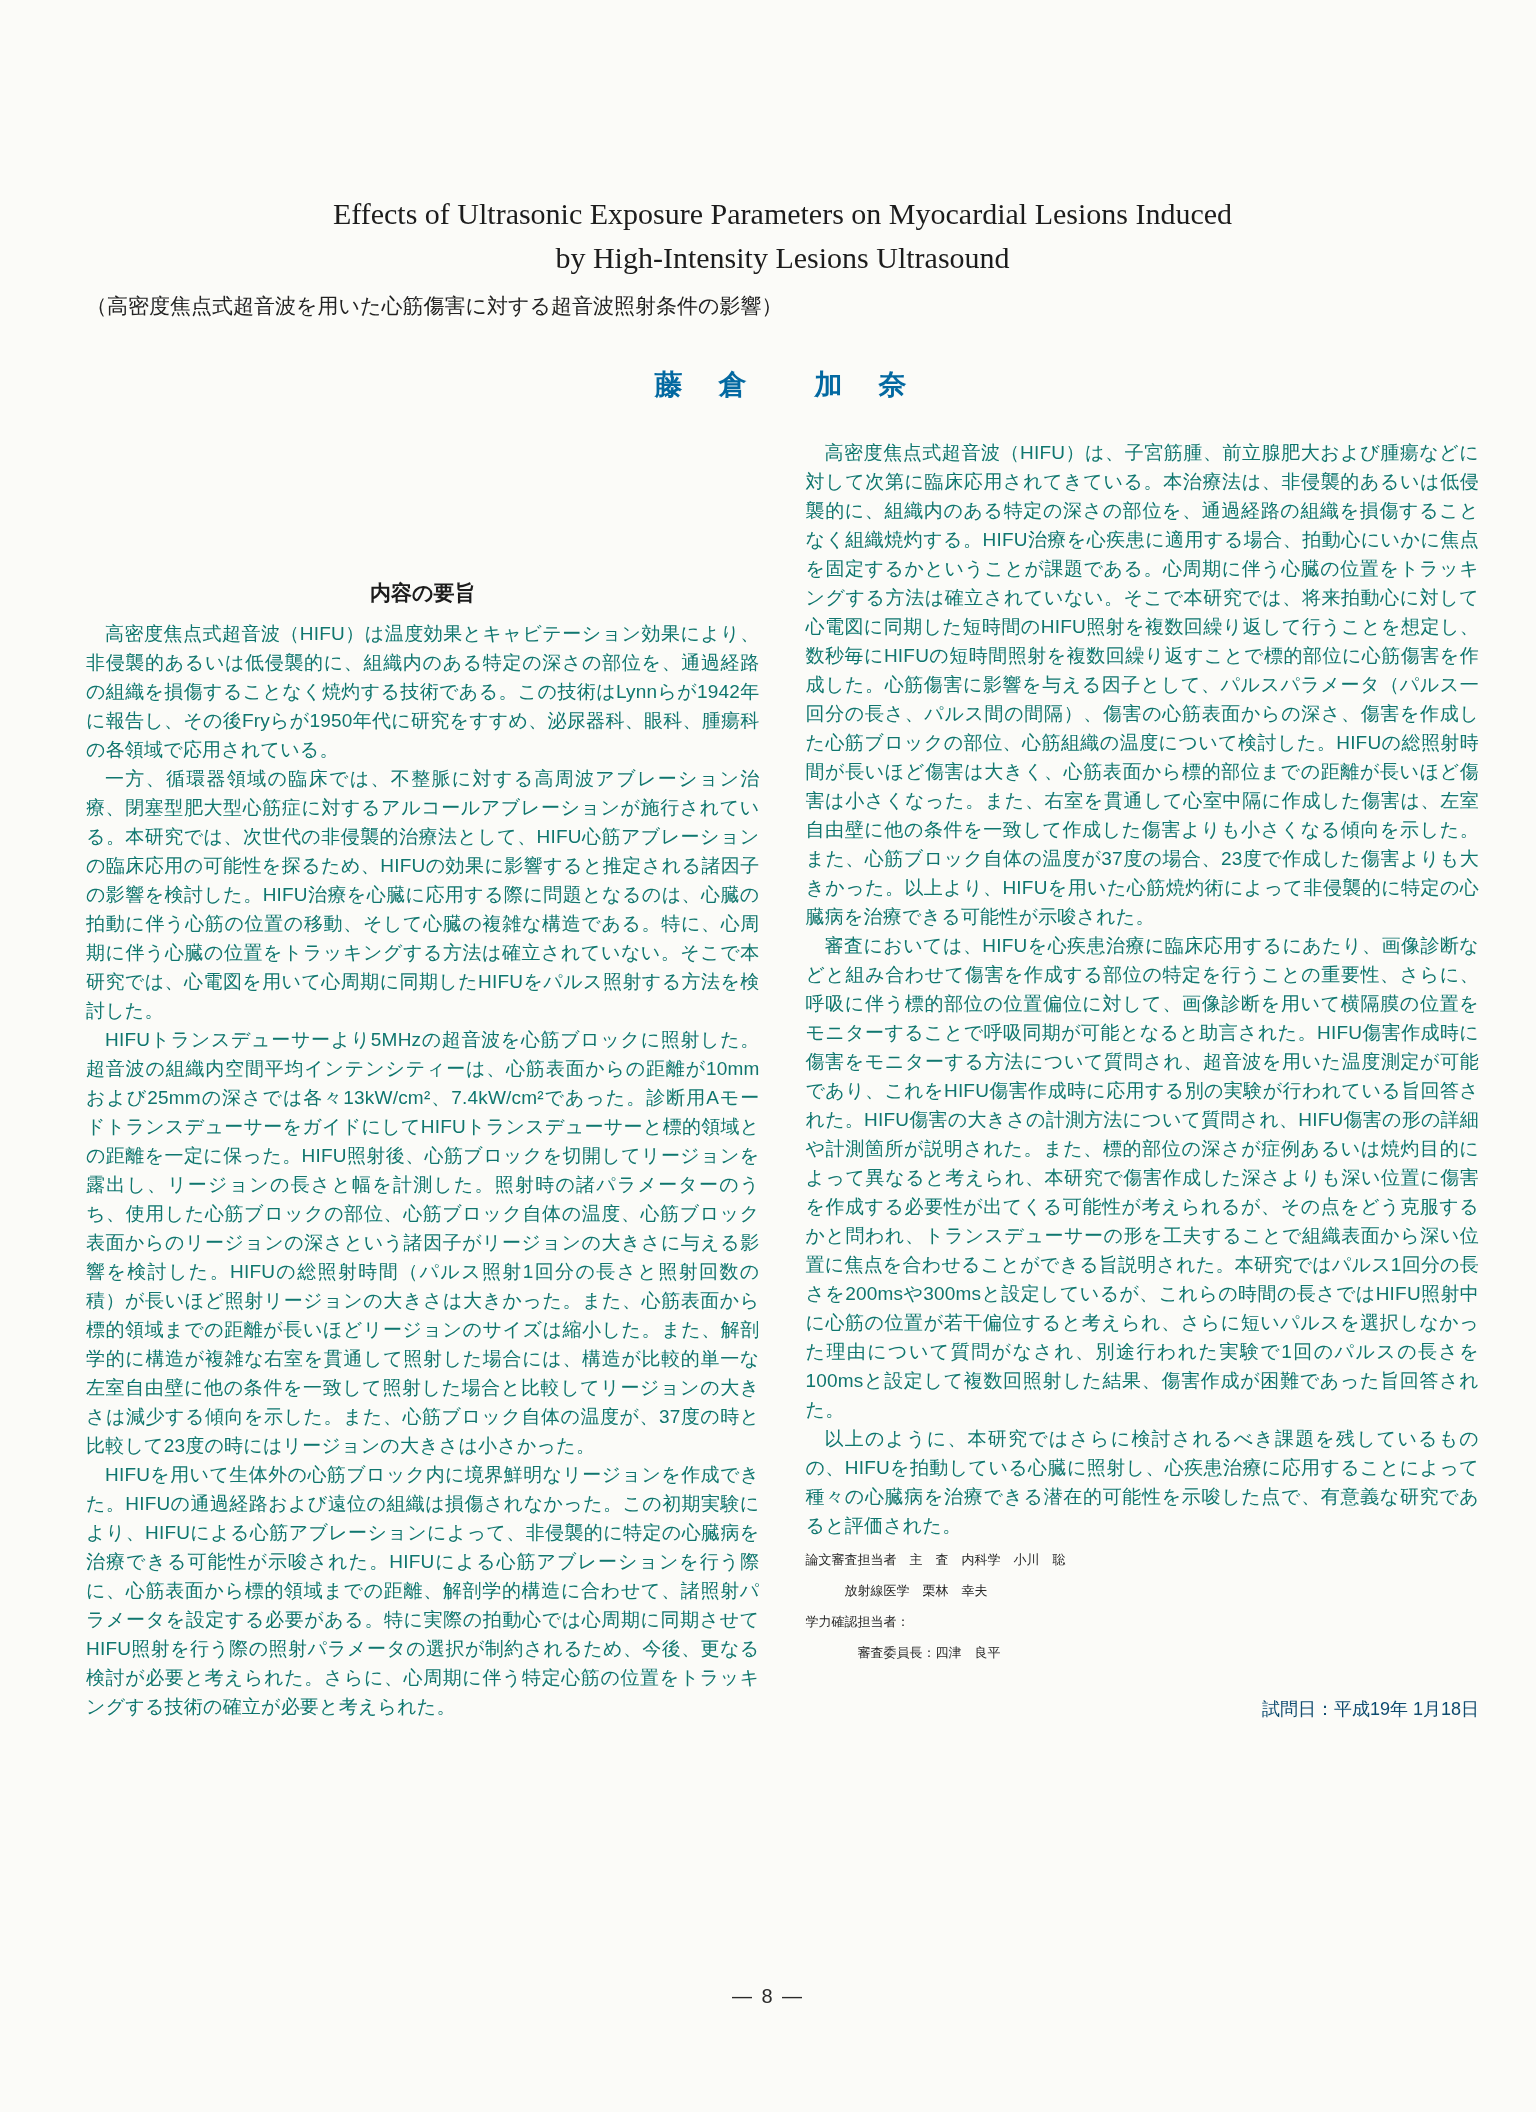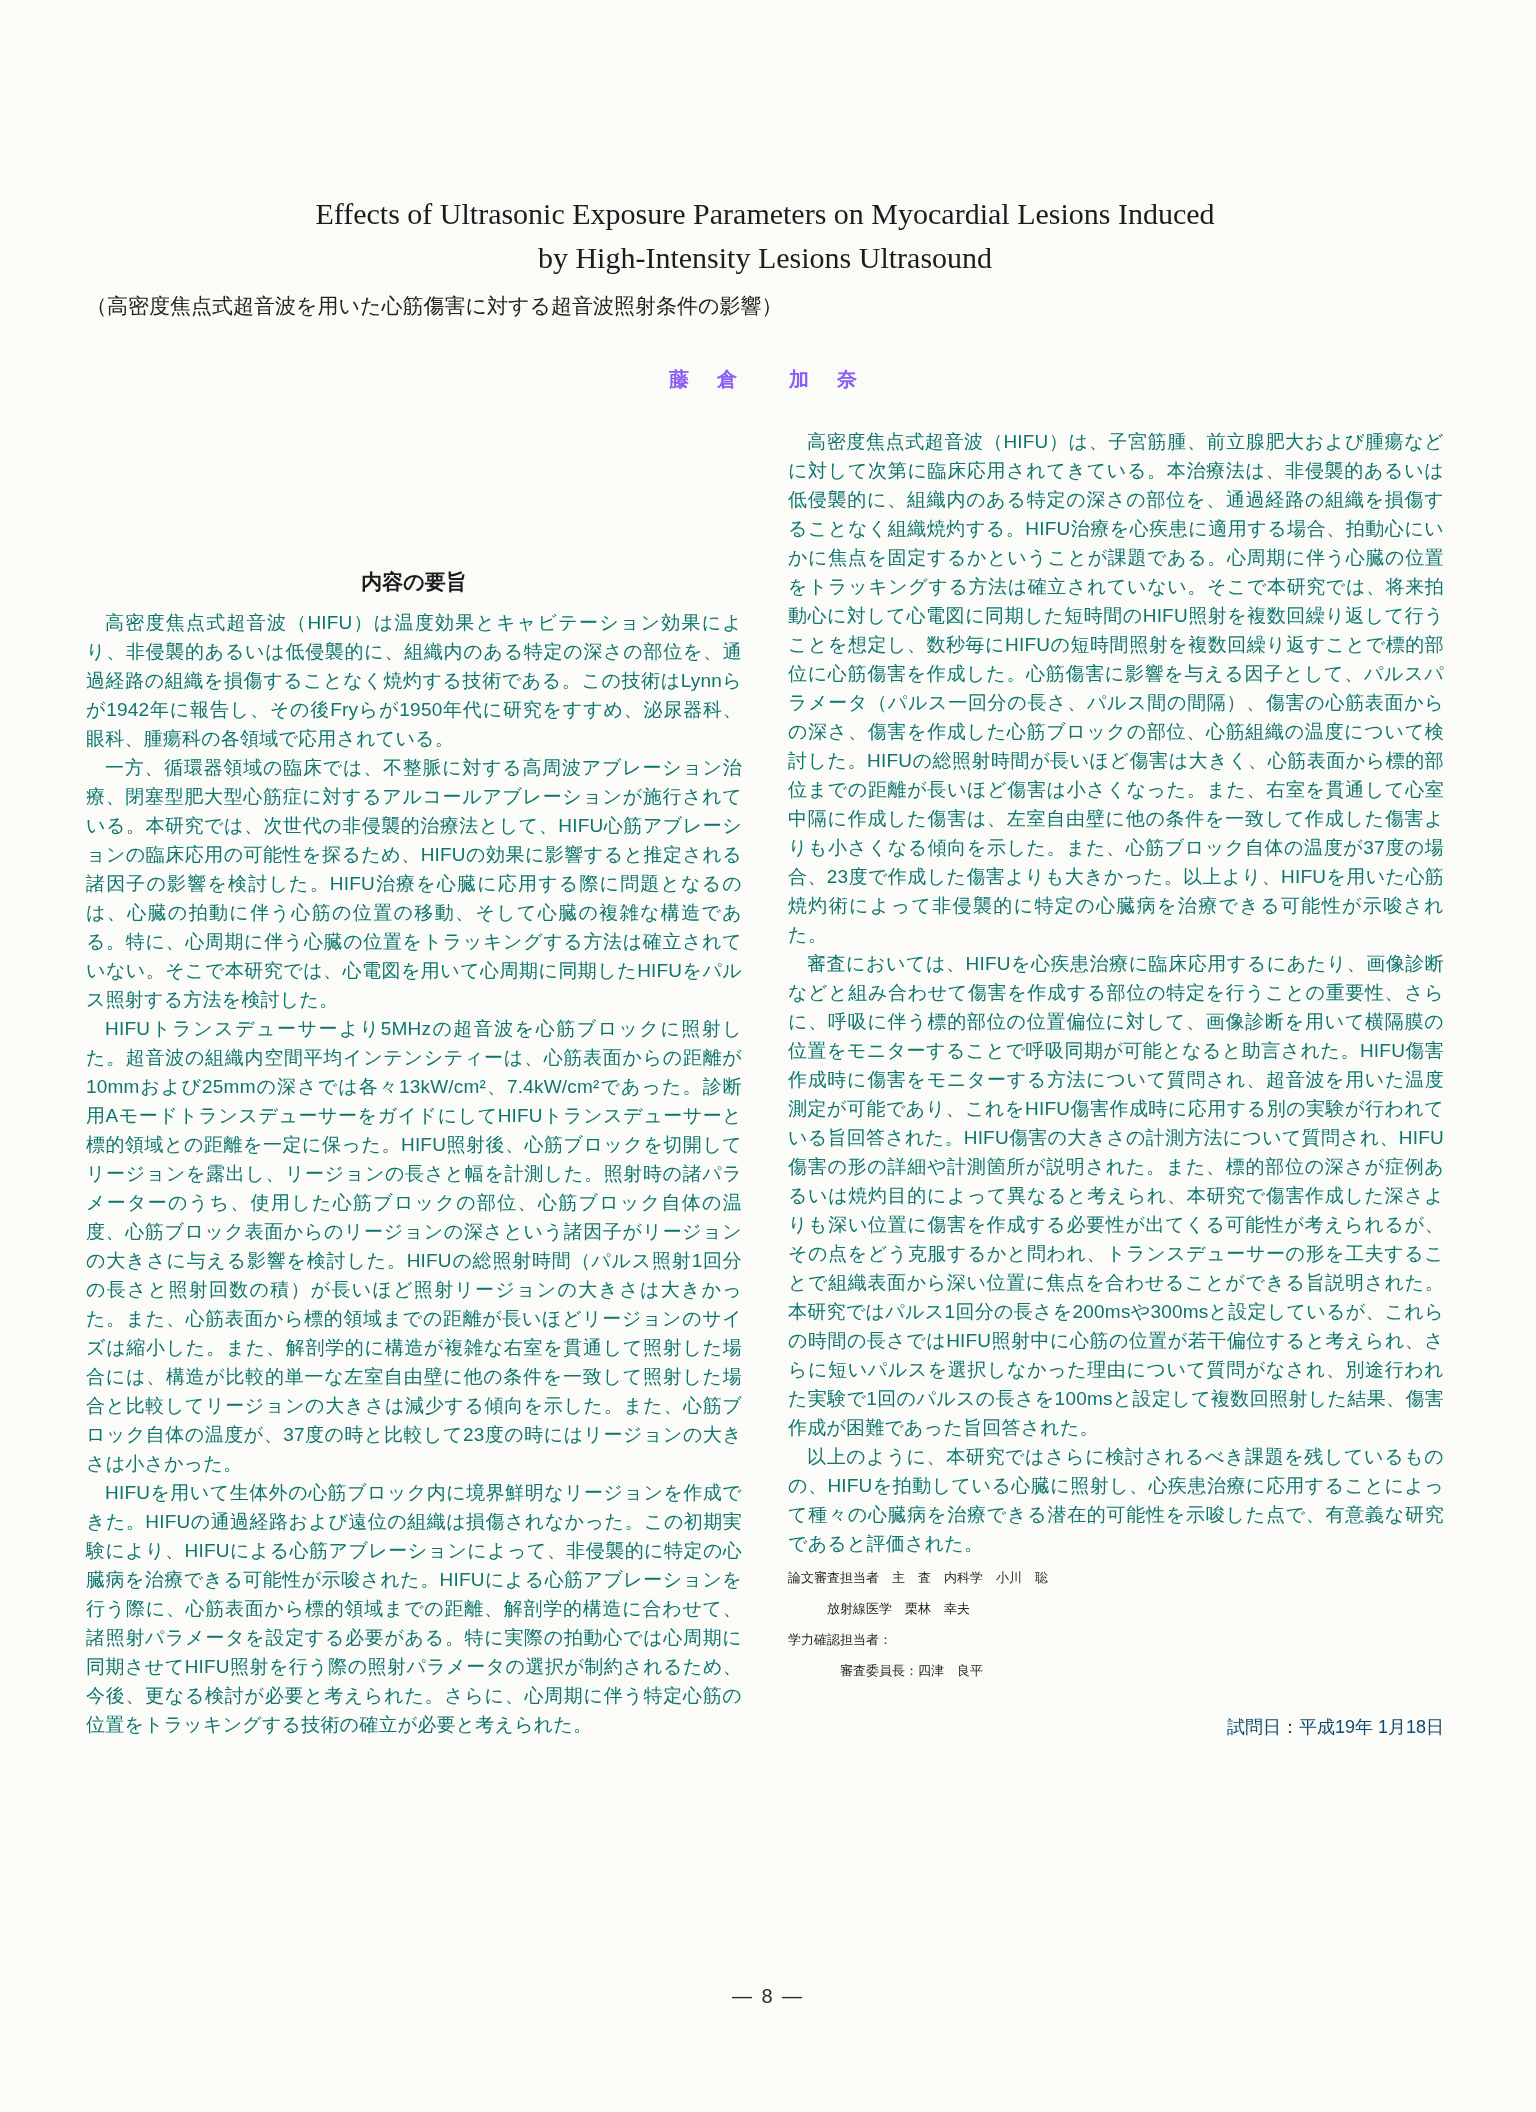--- a/index.html
+++ b/index.html
@@ -9,46 +9,46 @@
     font-family: "Liberation Sans", sans-serif;
   }
   .page {
     position: relative;
     width: 1536px;
     height: 2112px;
     margin: 0 auto;
     background: #fbfbf8;
     color: #242424;
     box-sizing: border-box;
-    padding: 192px 92px 0 86px;
+    padding: 192px 57px 0 86px;
     overflow: hidden;
   }
   .title {
     font-family: "Liberation Serif", serif;
     font-size: 30px;
     line-height: 44px;
     text-align: center;
     color: #1c1c1c;
     font-weight: 500;
     margin: 0;
   }
   .subtitle-jp {
     font-size: 21px;
     text-align: left;
     margin-top: 12px;
     font-weight: 400;
     color: #222;
   }
   .author {
-    font-size: 20px;
+    font-size: 28px;
     text-align: center;
     margin-top: 46px;
     font-weight: 700;
     letter-spacing: 4px;
-    color: #8b5cf6;
+    color: #0369a1;
   }
   .columns {
     display: flex;
     gap: 46px;
     margin-top: 34px;
     align-items: flex-end;
   }
   .column {
     flex: 1;
     min-width: 0;

